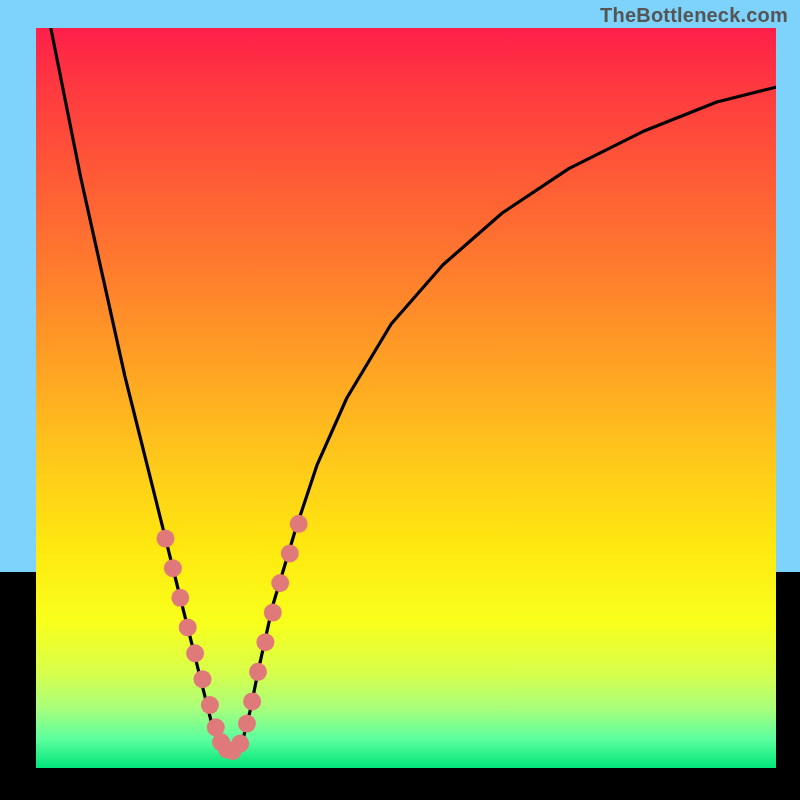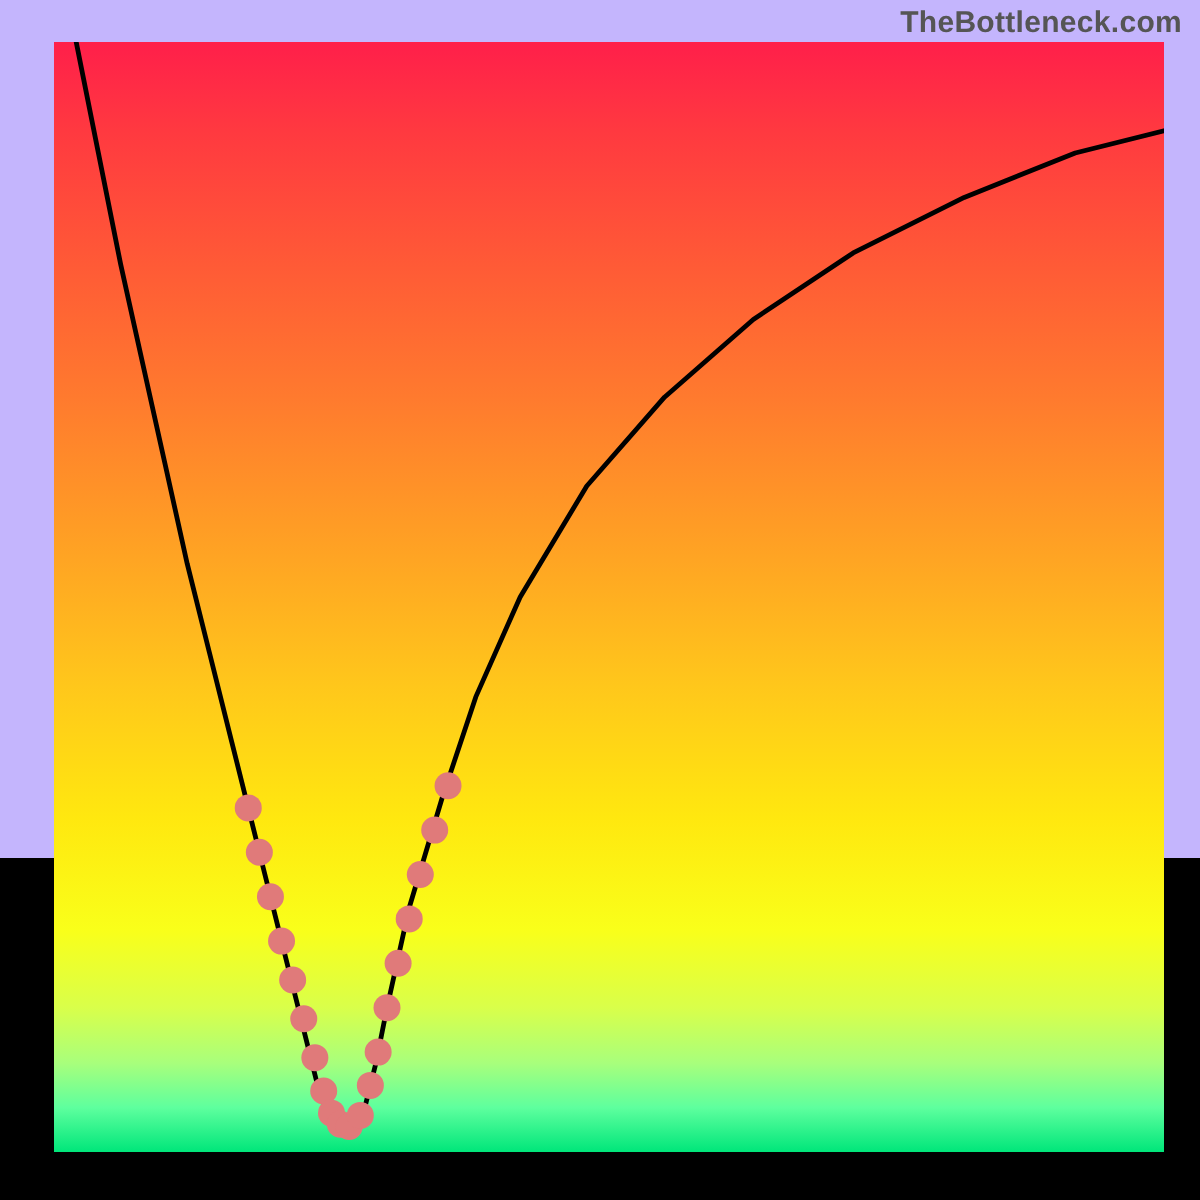--- a/index.html
+++ b/index.html
@@ -7,21 +7,21 @@
     padding: 0;
     width: 800px;
     height: 800px;
     background: #000;
     overflow: hidden;
   }
   .container {
     position: relative;
     width: 800px;
     height: 572px;
-    background: #c4b5fd;
+    background: #7dd3fc;
   }
   .watermark {
     position: absolute;
     top: 4px;
     right: 12px;
     font-family: Arial, Helvetica, sans-serif;
     font-size: 20px;
     font-weight: bold;
     color: #555;
     letter-spacing: 0.2px;

